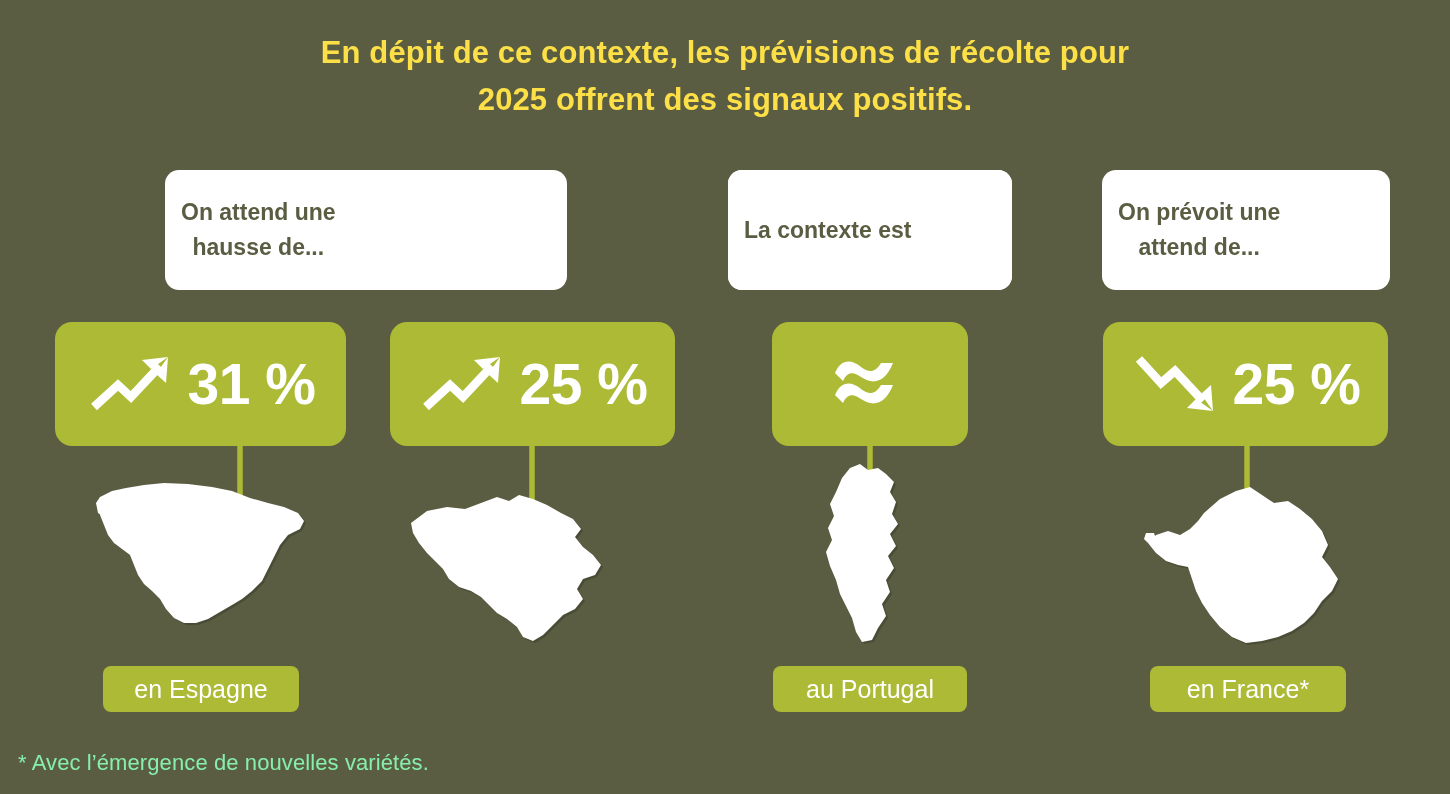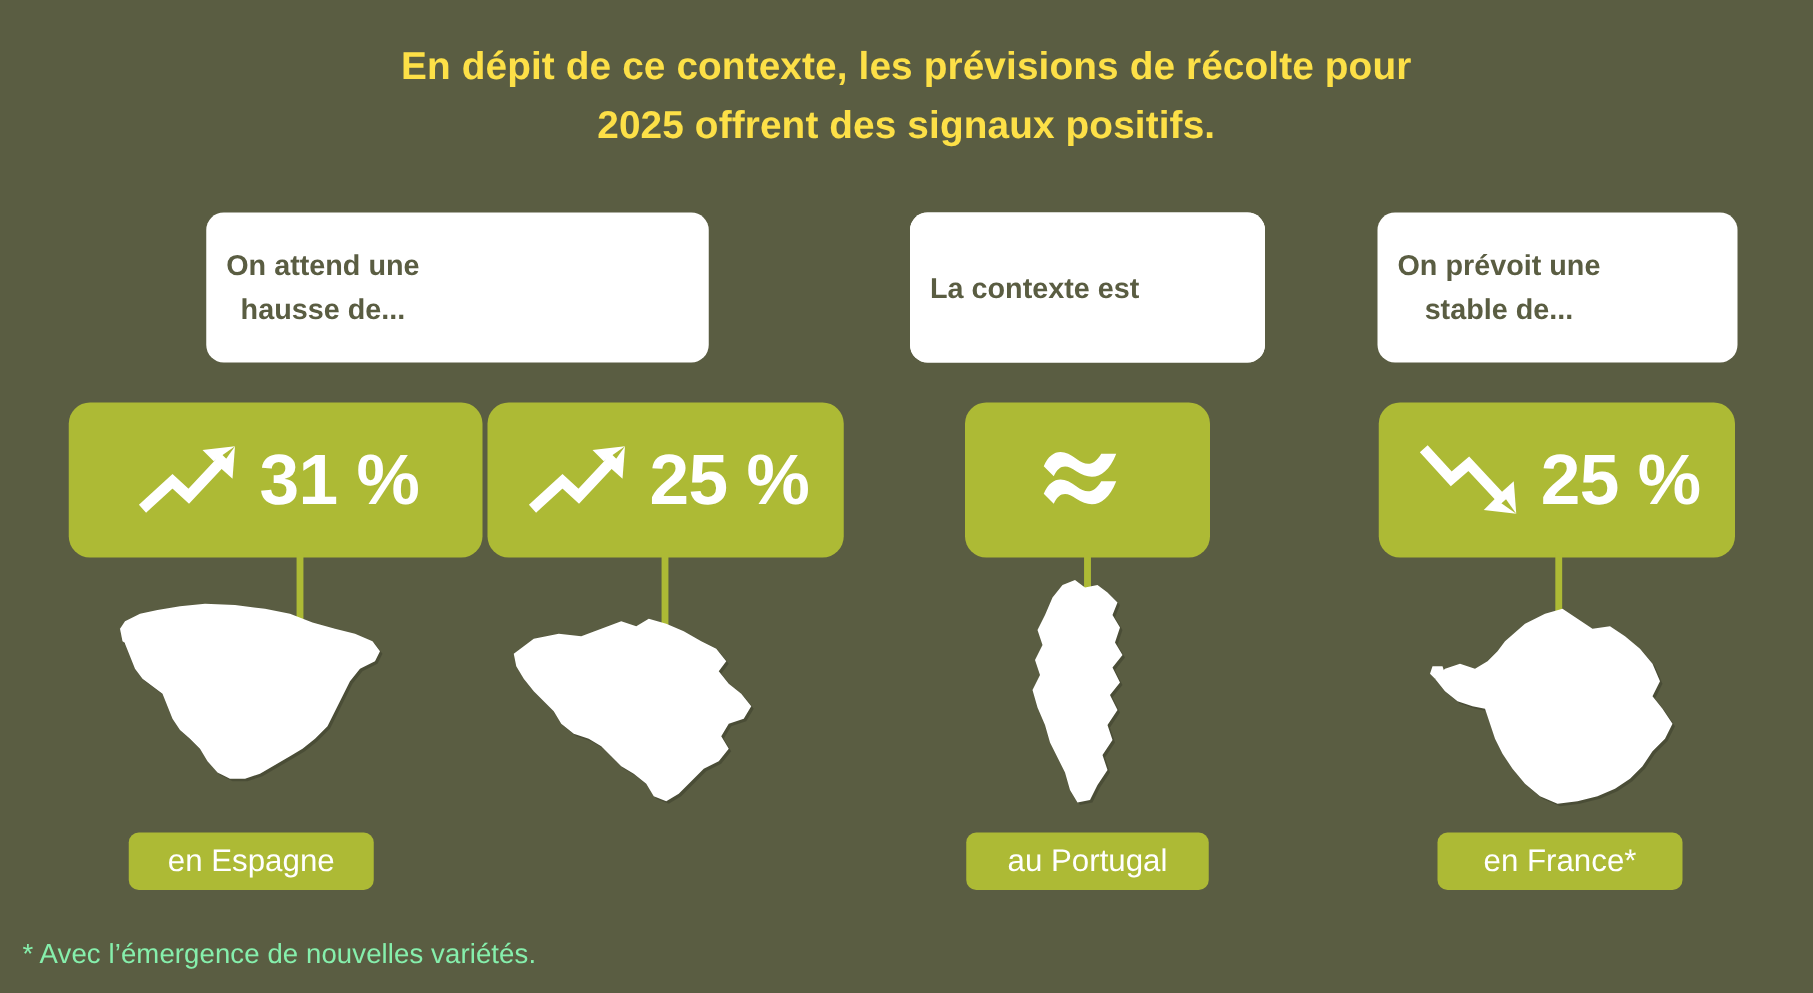--- a/index.html
+++ b/index.html
@@ -79,21 +79,21 @@
     position: absolute;
     top: 152px;
     background: #adba35;
     border-radius: 17px;
     height: 124px;
     display: flex;
     align-items: center;
     justify-content: center;
     box-sizing: border-box;
   }
-  .col-0 .stat-card { left: 15px;  width: 331px; padding-left: 4px; }
+  .col-0 .stat-card { left: 15px;  width: 291px; padding-left: 4px; }
   .col-1 .stat-card { left: 20px;  width: 285px; padding-left: 4px; }
   .col-2 .stat-card { left: 52px;  width: 196px; }
   .col-3 .stat-card { left: 18px;  width: 285px; padding-left: 4px; }
 
   .trend-icon {
     width: 86px;
     height: 70px;
     flex: 0 0 auto;
     display: block;
   }
@@ -294,21 +294,21 @@
     <div class="chip">
       <span>au Portugal</span>
     </div>
   </div>
 
   <div class="col col-3">
 
     <div class="callout">
       <span class="ctext">
         <span>On prévoit une</span>
-        <span>stable de...</span>
+        <span>attend de...</span>
       </span>
     </div>
 
     <div class="stat-card">
       <svg class="trend-icon" viewBox="0 0 86 70">
         <path d="M4 10 L26 34 L40 22 L68 52" fill="none" stroke="#ffffff" stroke-width="8.5" stroke-linecap="butt" stroke-linejoin="miter"></path>
         <path d="M78 62 L76 36 L66 45 Z" fill="#ffffff"></path>
         <path d="M78 62 L52 59 L61 50 Z" fill="#ffffff"></path>
       </svg>
       <span class="pct">25 %</span>

